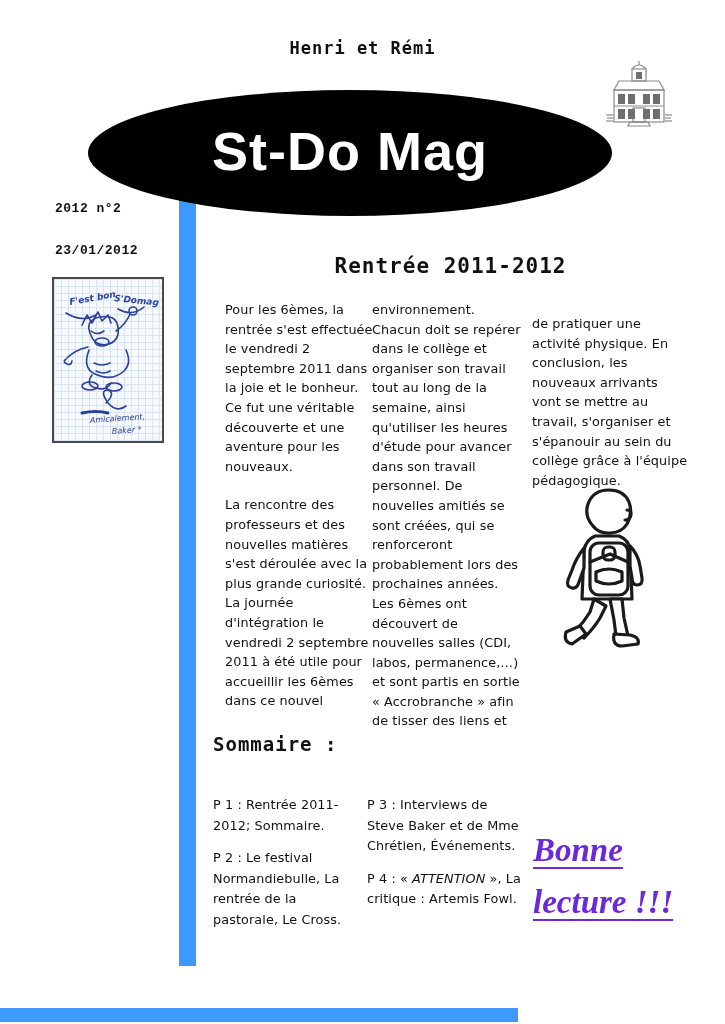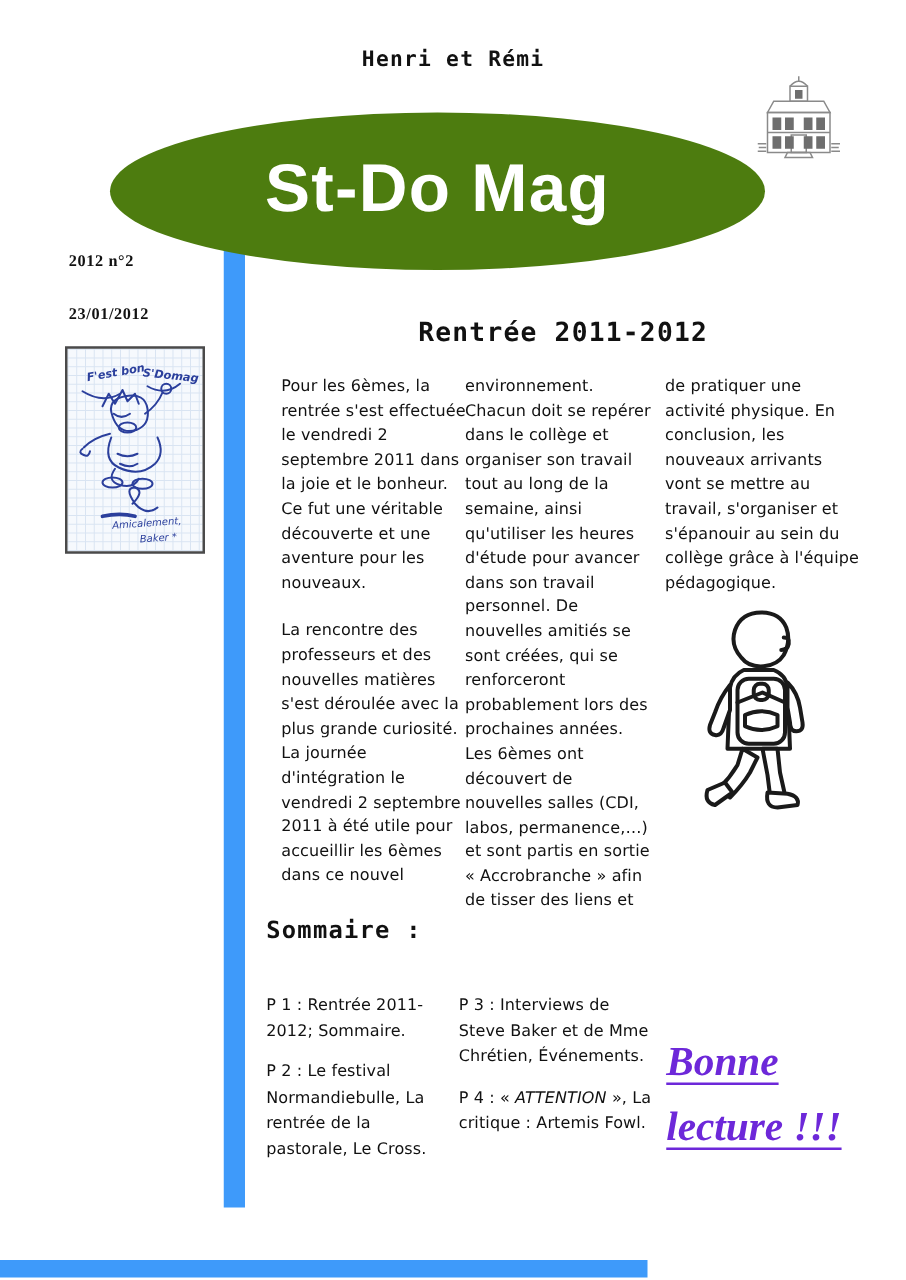--- a/index.html
+++ b/index.html
@@ -18,21 +18,21 @@
   .ellipse{
     position:absolute;left:88px;top:90px;width:524px;height:126px;border-radius:50%;
     display:flex;align-items:center;justify-content:center;z-index:3;
   }
   .mag-title{
     font-family:"Liberation Sans",sans-serif;font-weight:bold;font-size:54px;
     color:#ffffff;letter-spacing:1px;padding-bottom:4px;
   }
   .issue,.date{
     position:absolute;left:55px;font-weight:bold;font-size:13px;
-    font-family:Liberation Serif, serif;letter-spacing:0.5px;
+    font-family:Liberation Mono, monospace;letter-spacing:0.5px;
   }
   .issue{top:201px;} .date{top:243px;}
   
   .sketch{
     position:absolute;left:52px;top:277px;width:112px;height:166px;
     border:2px solid #4a4a4a;box-sizing:border-box;
     background-color:#f6f9fd;
     background-image:linear-gradient(#d9e4f2 1px,transparent 1px),
                      linear-gradient(90deg,#d9e4f2 1px,transparent 1px);
     background-size:7px 7px;z-index:2;
@@ -44,21 +44,21 @@
   }
   
   .article-title{
     position:absolute;left:213px;top:254px;width:475px;margin:0;text-align:center;
     font-family:"DejaVu Sans Mono",monospace;font-weight:bold;font-size:21px;letter-spacing:1px;
   }
   .col{position:absolute;top:300px;font-size:12.8px;line-height:19.6px;letter-spacing:0.1px;}
   .col p{margin:0 0 19px 0;}
   .col1{left:225px;width:150px;}
   .col2{left:372px;width:152px;}
-  .col3{left:532px;width:156px;}
+  .col3{left:532px;width:156px;margin-top:14px;}
   .boy{position:absolute;left:548px;top:486px;width:114px;height:170px;}
   
   .sommaire-title{
     position:absolute;left:213px;top:733px;margin:0;
     font-family:"DejaVu Sans Mono",monospace;font-weight:bold;font-size:19px;letter-spacing:1px;
   }
   .som-col{position:absolute;top:795px;font-size:12.8px;line-height:20.5px;letter-spacing:0.1px;}
   .som-col p{margin:0 0 12px 0;}
   .som-left{left:213px;width:152px;}
   .som-right{left:367px;width:158px;}
@@ -107,21 +107,21 @@
           <rect x="22" y="49" width="7" height="10"></rect>
         <rect x="37" y="49" width="7" height="10"></rect>
           <rect x="47" y="49" width="7" height="10"></rect>
         <rect x="30" y="12" width="6" height="7"></rect>
       </g>
     </svg>
   </div>
 
   <div class="vbar" style="background: rgb(62, 154, 250);"></div>
 
-  <div class="ellipse" style="background: #4d7c0f; text-align: right;">
+  <div class="ellipse" style="background: #000000; text-align: right;">
     <span class="mag-title">St-Do Mag</span>
   </div>
 
   <div class="issue">2012 n°2</div>
   <div class="date">23/01/2012</div>
 
   <div class="sketch">
     <svg width="108" height="162" viewBox="0 0 108 162">
       <g fill="none" stroke="#2b3f9c" stroke-width="1.6" stroke-linecap="round" stroke-linejoin="round">
         <path d="M12 34 q16 10 30 2"></path>

